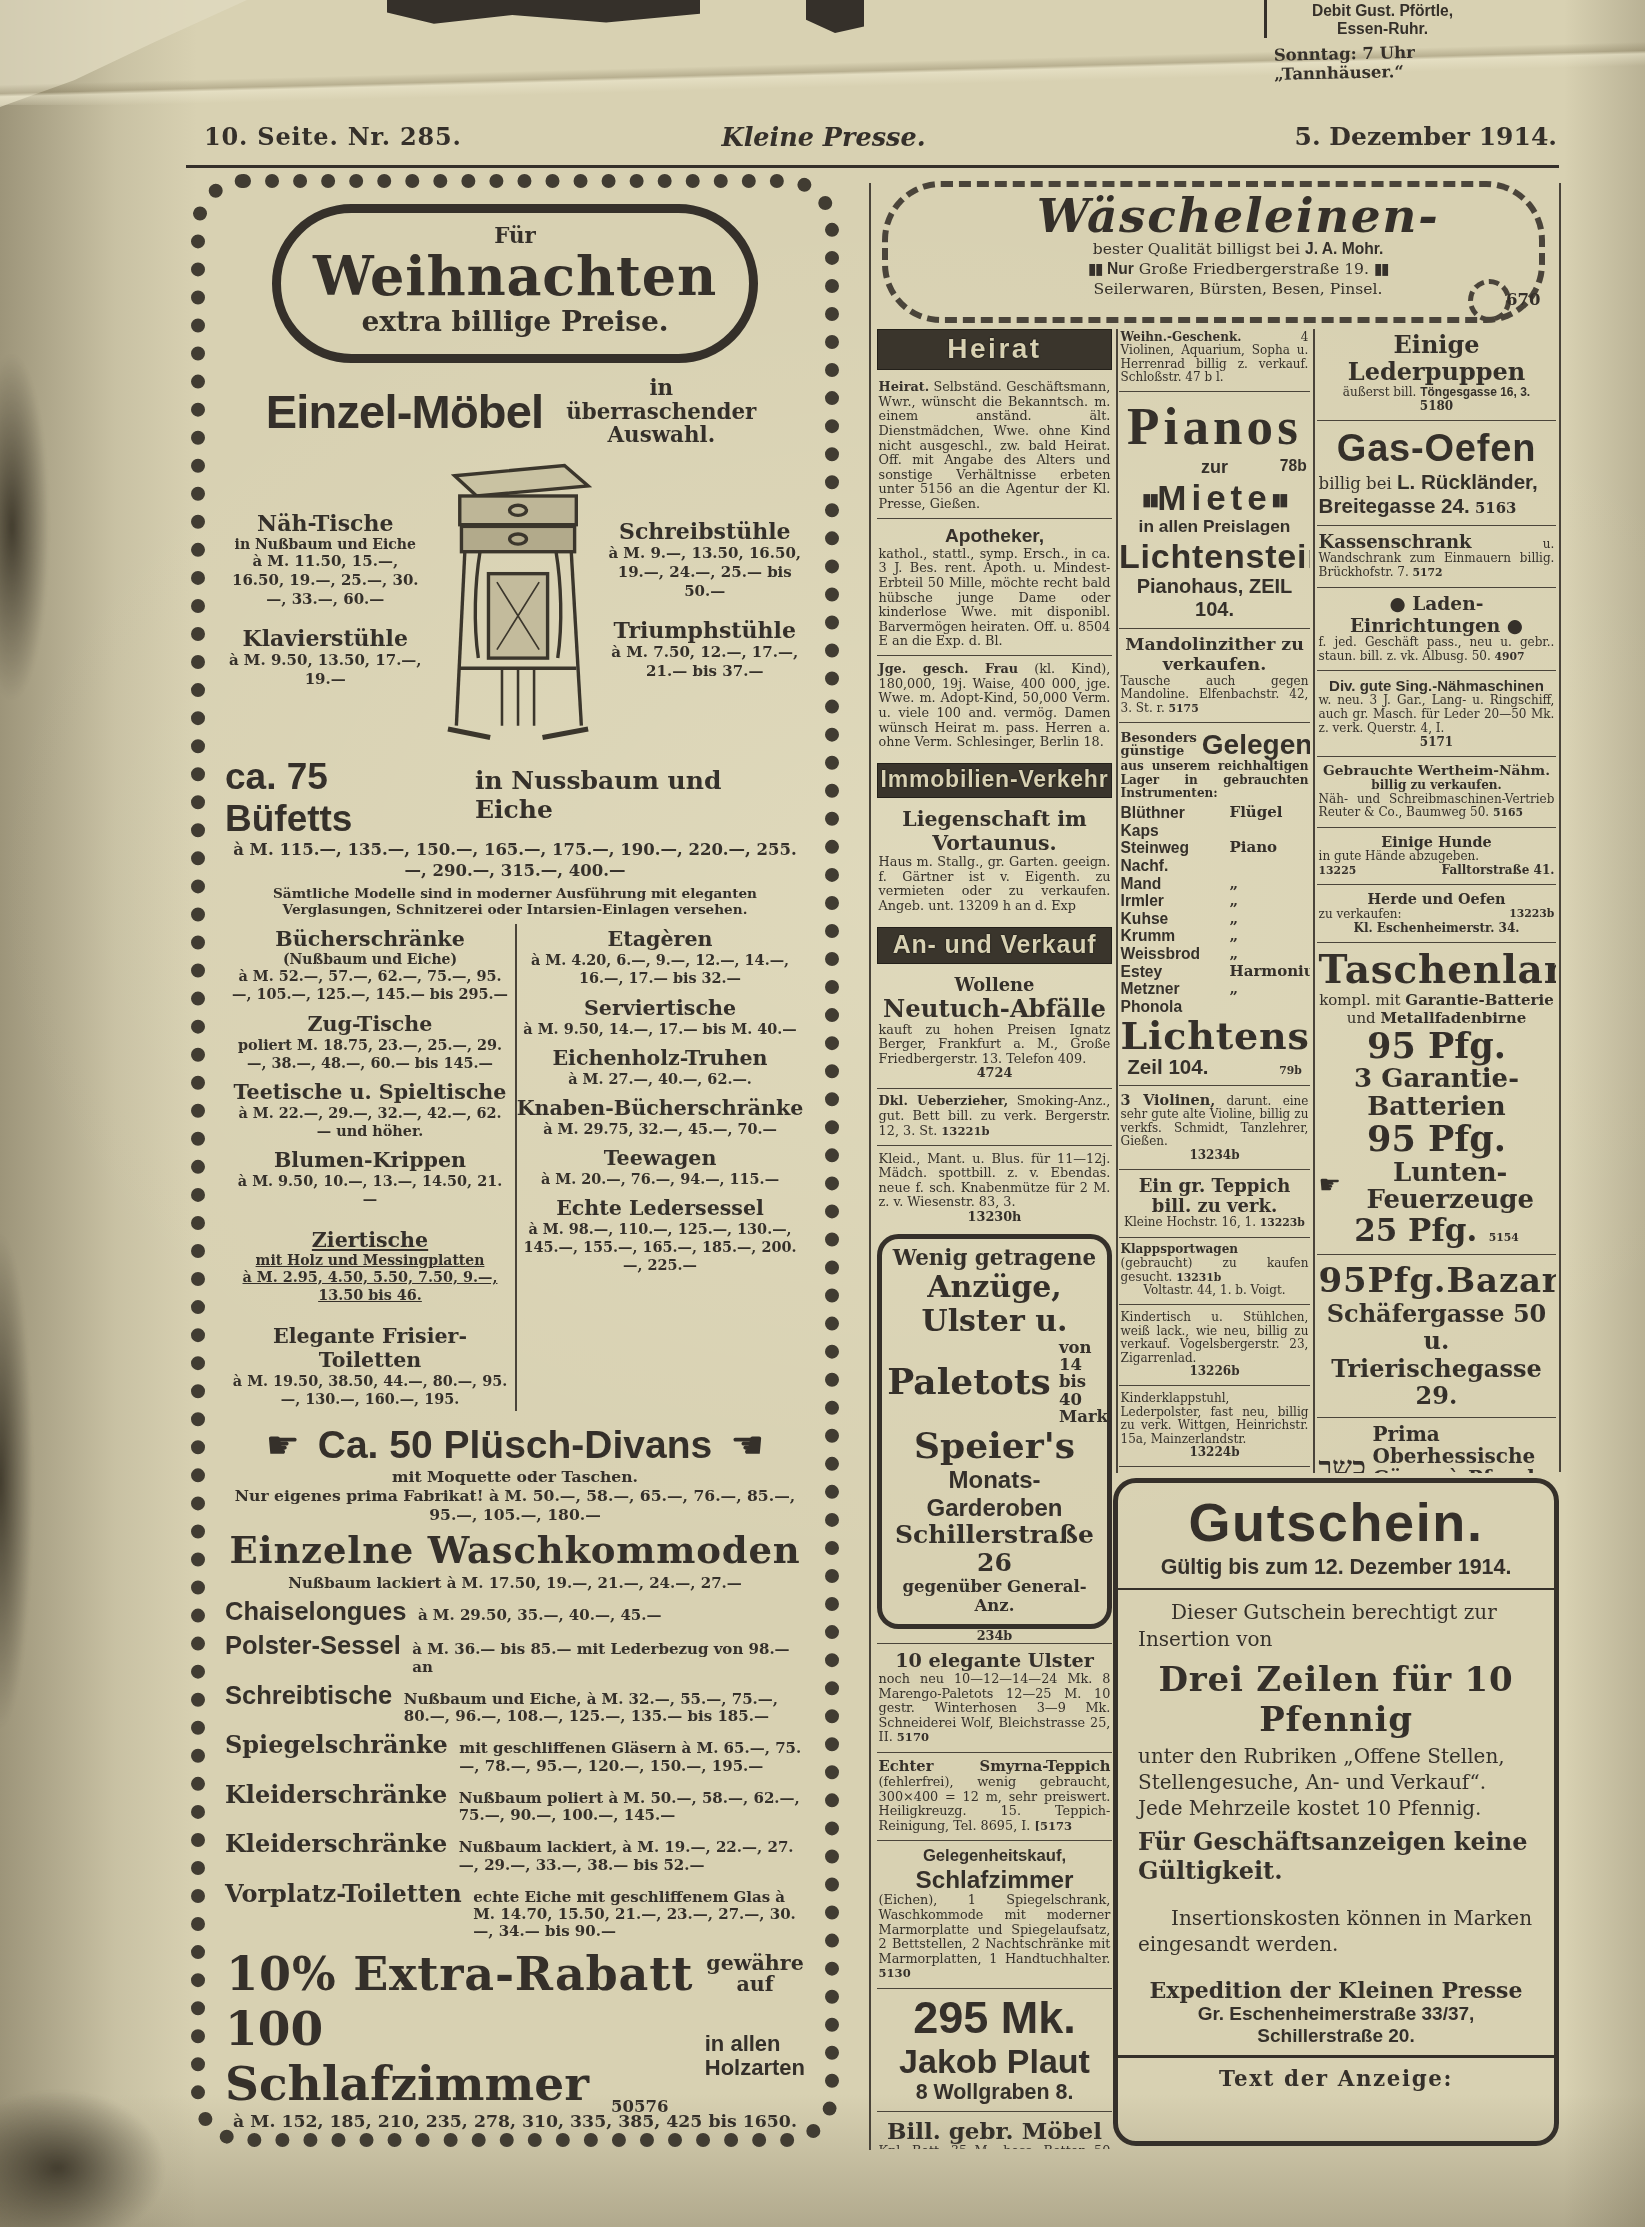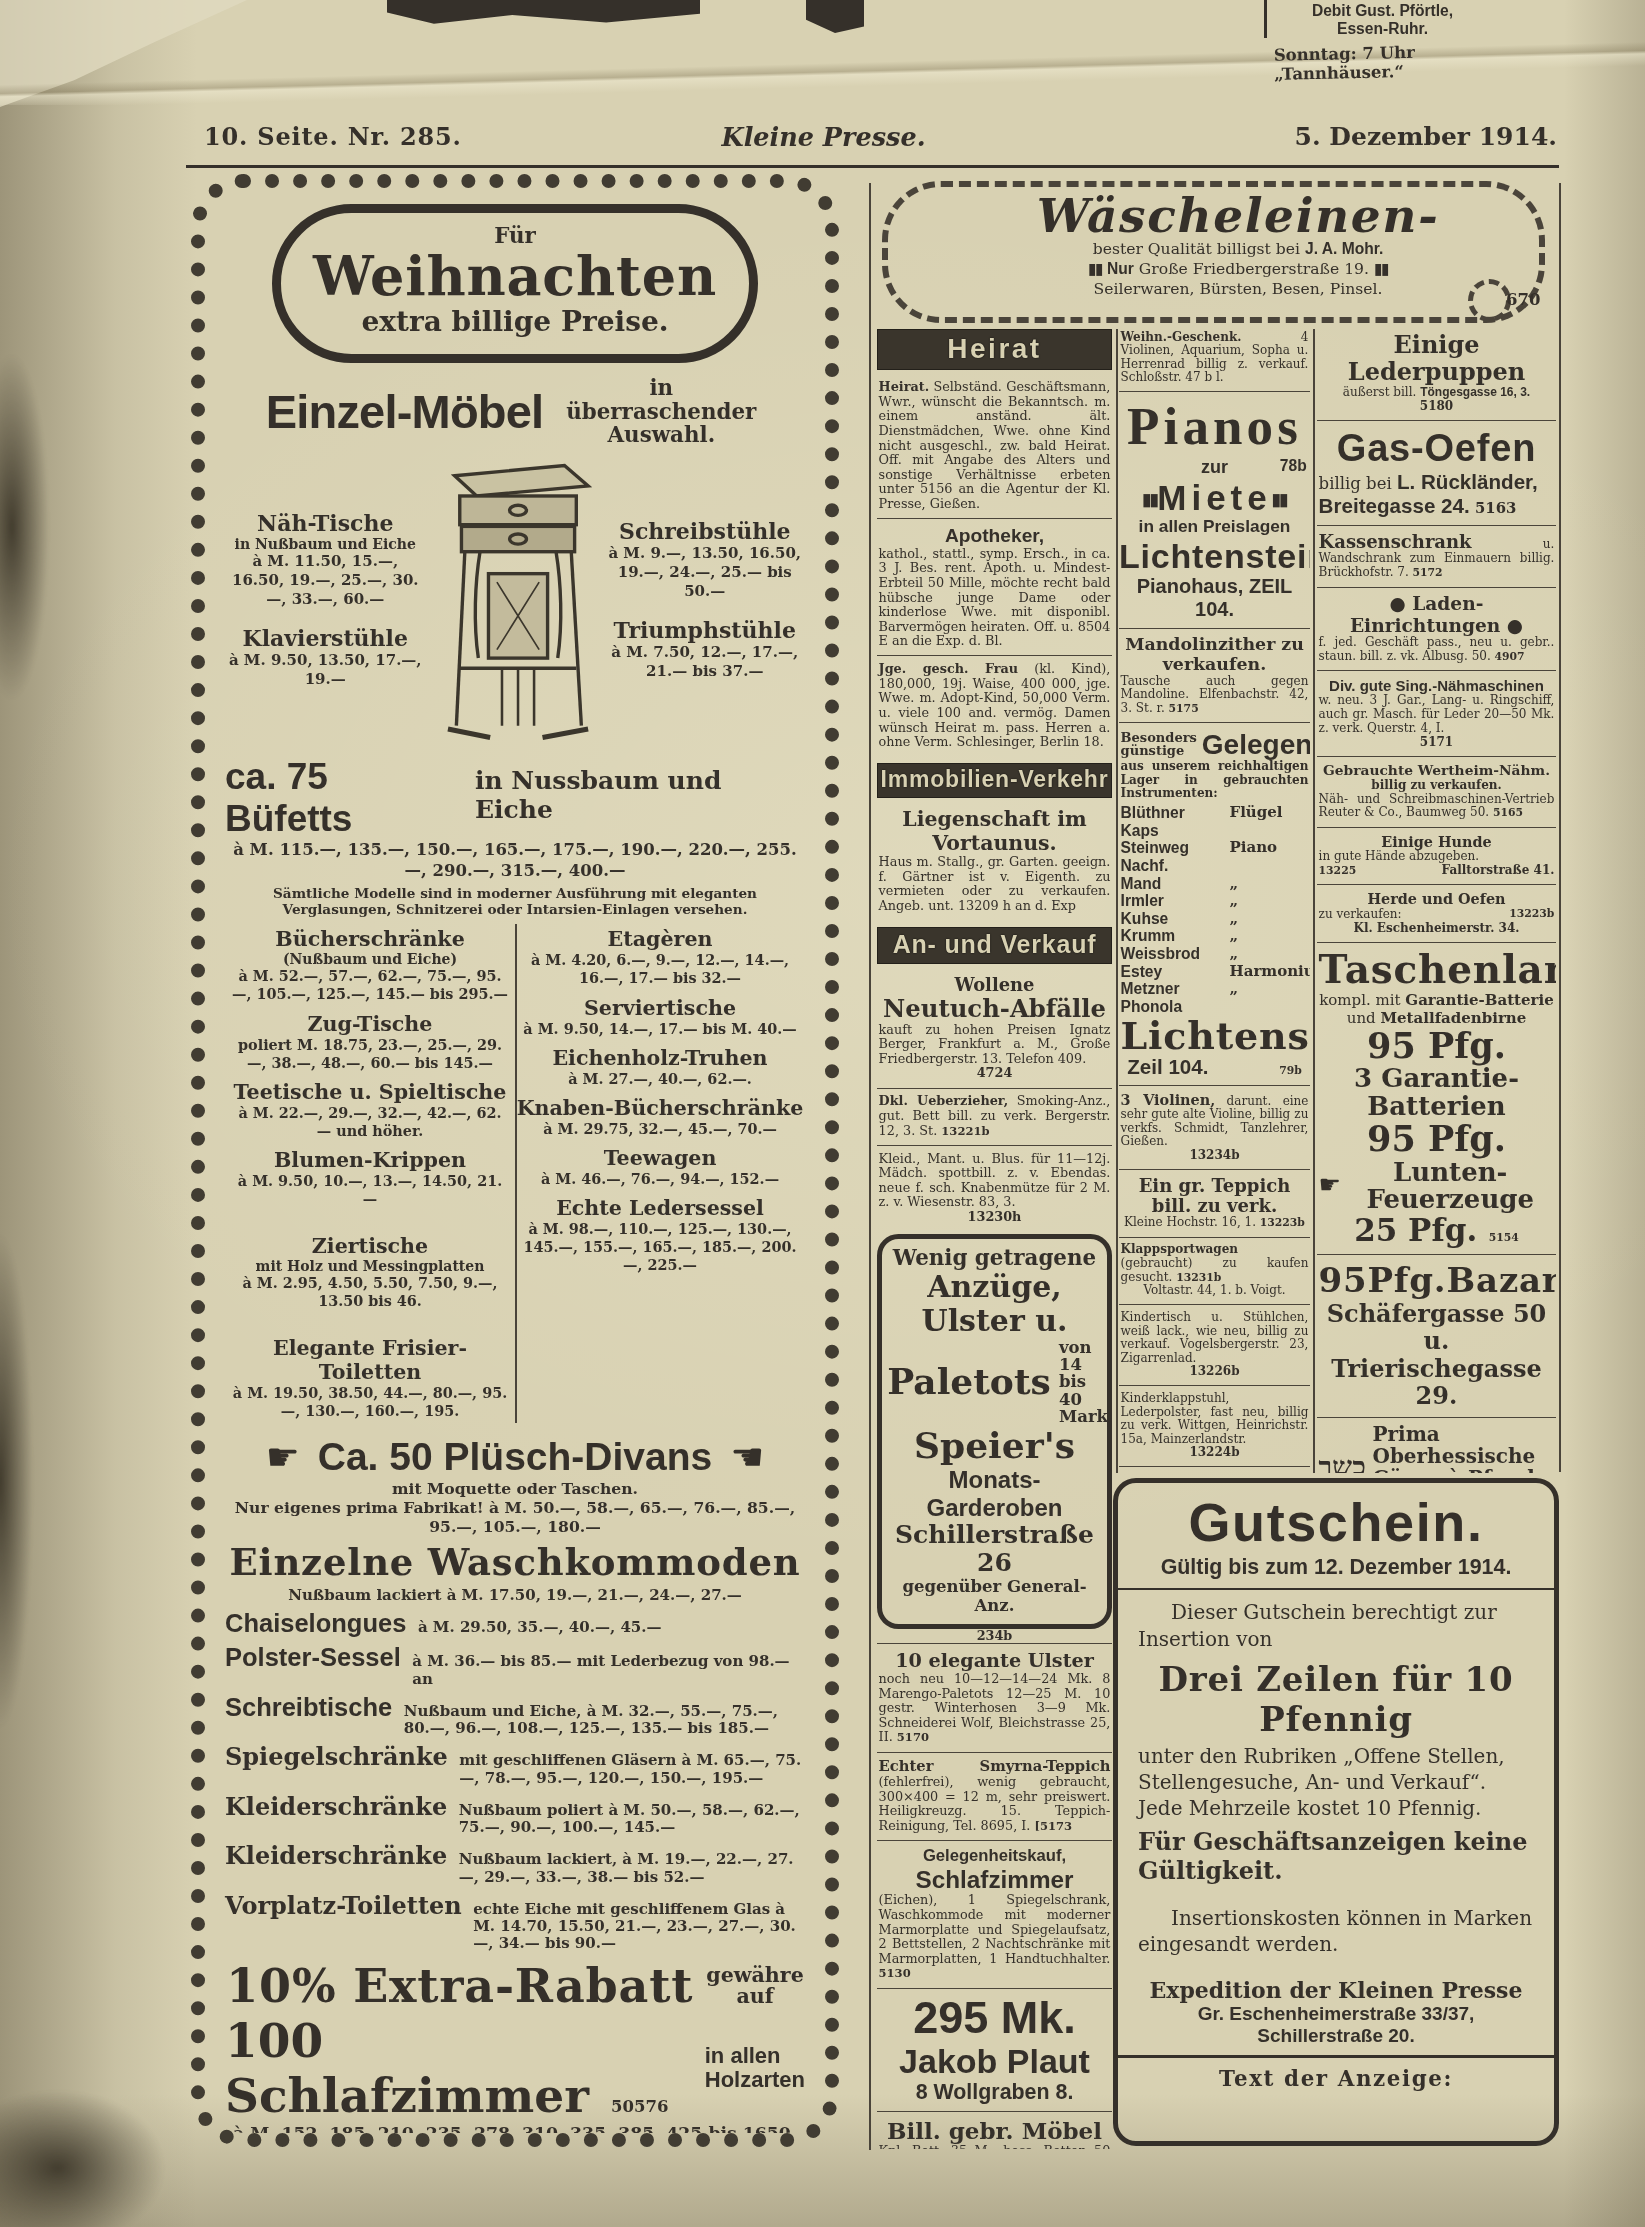--- a/index.html
+++ b/index.html
@@ -289,21 +289,21 @@
 
             <div class="fp" style="font-size:14.4px;padding:0 6.6px;">à M. 22.—, 29.—, 32.—, 42.—, 62.— und höher.</div>
           </div>
 
           <div class="fitem" style="margin:8.2px 0;">
             <div class="fh" style="font-size:20.6px;">Blumen-Krippen</div>
 
             <div class="fp" style="font-size:14.4px;padding:0 6.6px;">à M. 9.50, 10.—, 13.—, 14.50, 21.—</div>
           </div>
 
-          <div class="fitem" style="margin:26px 0;">
+          <div class="fitem" style="margin:20px 0;text-decoration:underline;">
             <div class="fh" style="font-size:20.6px;">Ziertische</div>
             <div class="fs">mit Holz und Messingplatten</div>
             <div class="fp" style="font-size:14.4px;padding:0 6.6px;">à M. 2.95, 4.50, 5.50, 7.50, 9.—, 13.50 bis 46.</div>
           </div>
 
           <div class="fitem" style="margin:8.2px 0;">
             <div class="fh" style="font-size:20.6px;">Elegante Frisier-Toiletten</div>
 
             <div class="fp" style="font-size:14.4px;padding:0 6.6px;">à M. 19.50, 38.50, 44.—, 80.—, 95.—, 130.—, 160.—, 195.</div>
           </div>
@@ -330,21 +330,21 @@
 
           <div class="fitem" style="margin:8.2px 0;">
             <div class="fh" style="font-size:20.6px;">Knaben-Bücherschränke</div>
 
             <div class="fp" style="font-size:14.4px;padding:0 6.6px;">à M. 29.75, 32.—, 45.—, 70.—</div>
           </div>
 
           <div class="fitem" style="margin:8.2px 0;">
             <div class="fh" style="font-size:20.6px;">Teewagen</div>
 
-            <div class="fp" style="font-size:14.4px;padding:0 6.6px;">à M. 46.—, 76.—, 94.—, 152.—</div>
+            <div class="fp" style="font-size:14.4px;padding:0 6.6px;">à M. 20.—, 76.—, 94.—, 115.—</div>
           </div>
 
           <div class="fitem" style="margin:8.2px 0;">
             <div class="fh" style="font-size:20.6px;">Echte Ledersessel</div>
 
             <div class="fp" style="font-size:14.4px;padding:0 6.6px;">à M. 98.—, 110.—, 125.—, 130.—, 145.—, 155.—, 165.—, 185.—, 200.—, 225.—</div>
           </div>
         </div>
     </div>
     <div class="divans">

